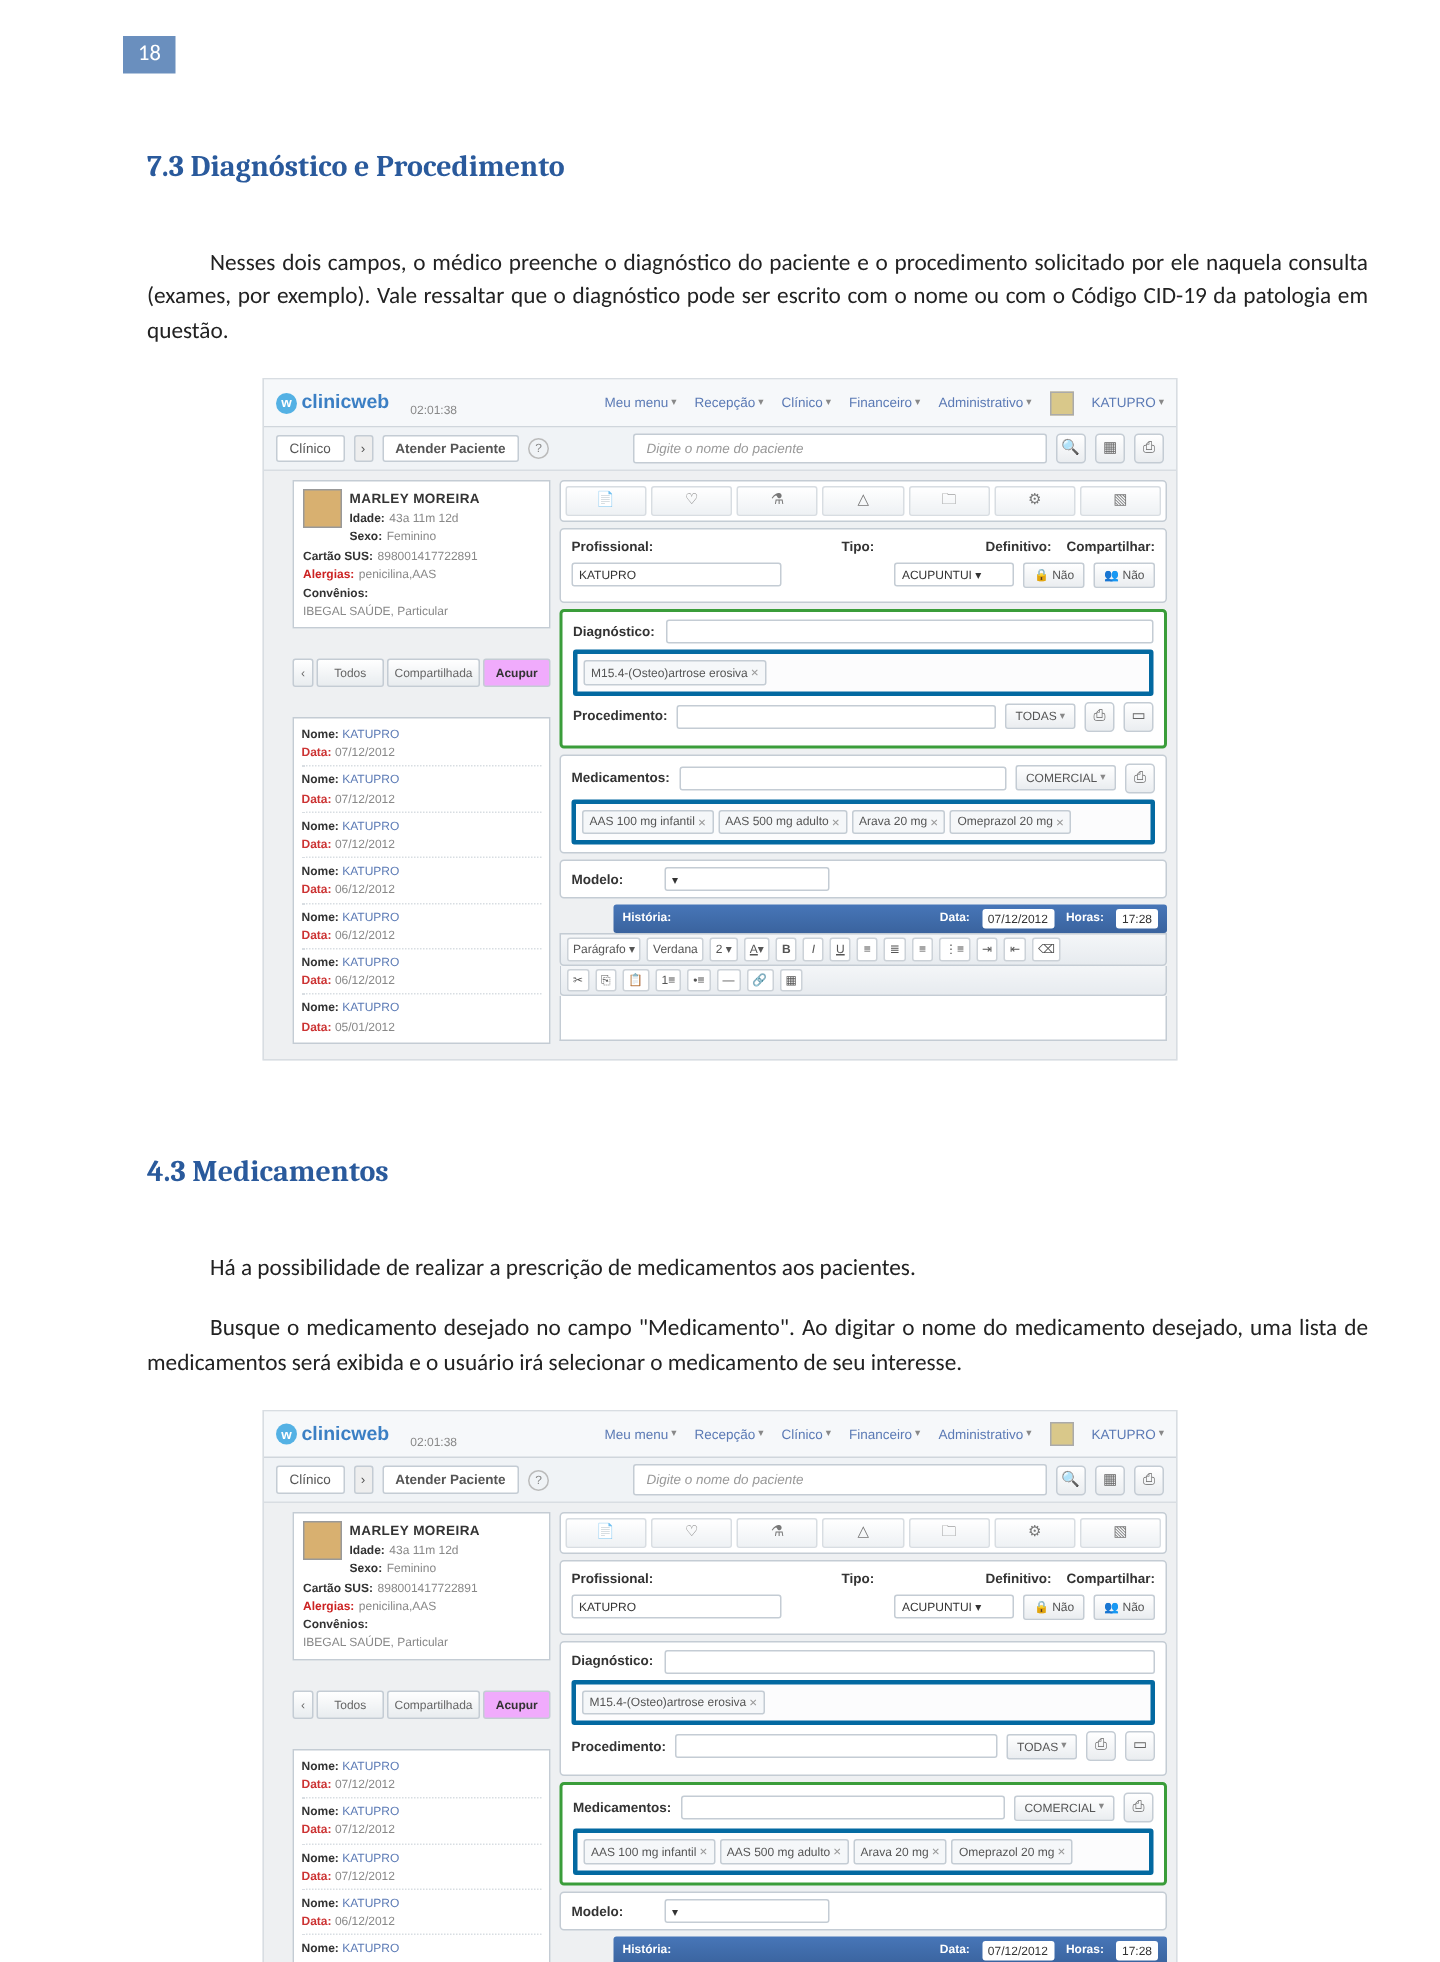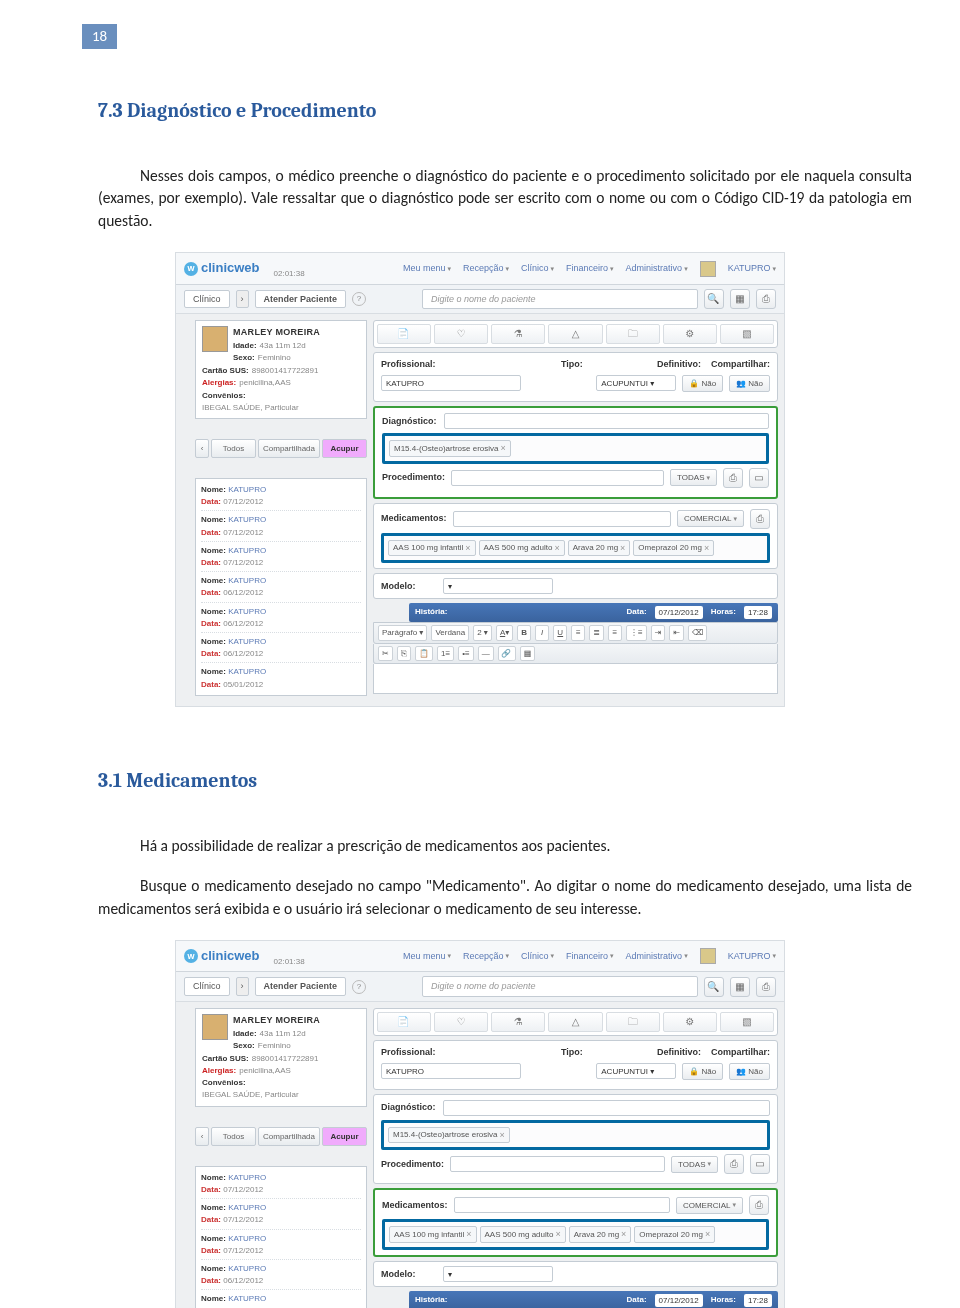--- a/index.html
+++ b/index.html
@@ -428,21 +428,21 @@
           <span class="tbbtn">—</span>
           <span class="tbbtn">🔗</span>
           <span class="tbbtn">▦</span>
         </div>
         <div class="history-body"></div>
       </div>
     </div>
   </div>
   </div>
 
-<h2 class="section-heading">3.1    Medicamentos</h2>
+<h2 class="section-heading">4.3    Medicamentos</h2>
 <p class="body-text indent">Há a possibilidade de realizar a prescrição de medicamentos aos pacientes.</p>
 <p class="body-text indent">Busque o medicamento desejado no campo "Medicamento". Ao digitar o nome do medicamento desejado, uma lista de medicamentos será exibida e o usuário irá selecionar o medicamento de seu interesse.</p>
 
 <div class="screenshot" id="sc2">
   <div class="sc-top">
     <span class="sc-logo">
       <span class="sc-logo-badge">w</span>clinicweb
     </span>
     <span class="sc-time">02:01:38</span>
     <div class="sc-menus">

